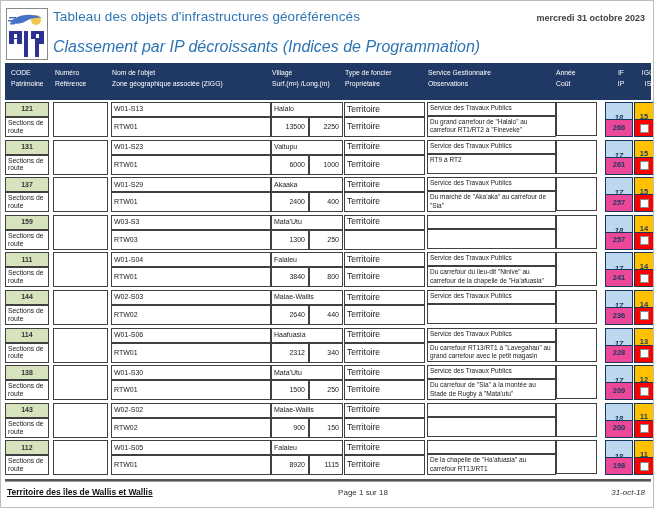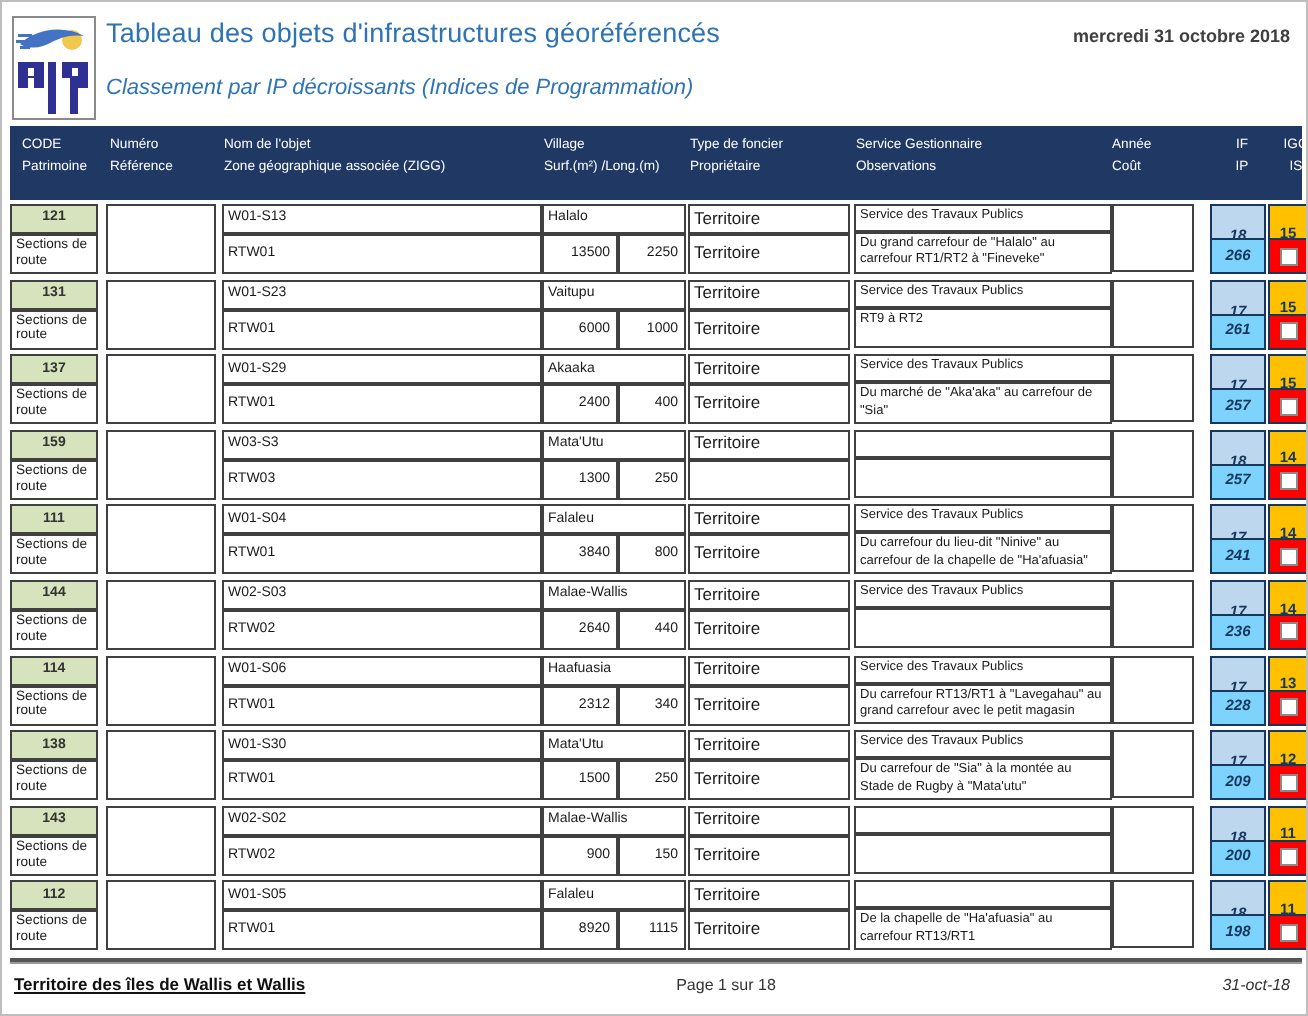--- a/index.html
+++ b/index.html
@@ -1,20 +1,20 @@
 <!DOCTYPE html>
 <html><head>
 <meta charset="utf-8">
 <style>
   html,body{margin:0;padding:0;background:#e8e8e8;font-family:"Liberation Sans",sans-serif;}
   .page{position:relative;width:654px;height:508px;background:#fff;border:1px solid #bdbdbd;box-sizing:border-box;overflow:hidden;padding-left:40px;}
   
   .logo{position:absolute;left:5px;top:7px;width:42px;height:52px;background:#fff;border:1px solid #8a8a8a;box-sizing:border-box;}
   .title{position:absolute;left:52px;top:8px;font-size:13.5px;color:#2e74b5;letter-spacing:.1px;}
-  .subtitle{position:absolute;left:52px;top:37px;font-size:11px;font-style:italic;color:#2e74b5;}
+  .subtitle{position:absolute;left:52px;top:37px;font-size:16px;font-style:italic;color:#2e74b5;}
   .date{position:absolute;right:8px;top:12px;font-size:9px;font-weight:bold;color:#404040;}
   
   .thead{position:absolute;left:4px;top:62px;width:646px;height:37px;background:#1f3864;color:#fff;}
   .th{position:absolute;font-size:6.8px;line-height:1.6;top:5px;}
   .th div{white-space:nowrap;}
   
   .tbody{position:absolute;left:0;top:100px;width:654px;}
   .row{position:relative;height:37.6px;}
   .cell{position:absolute;box-sizing:border-box;border:1px solid #404040;background:#fff;font-size:7px;color:#1a1a1a;padding:1px 2px;line-height:1.15;}
   .code-num{left:4px;top:1px;width:44px;height:15px;background:#d6e3bc;display:flex;align-items:center;justify-content:center;font-weight:bold;color:#333;}
@@ -25,21 +25,21 @@
   .villagecell{left:270px;top:1px;width:72px;height:15px;display:flex;align-items:center;}
   .surfcell{left:270px;top:16px;width:38px;height:20px;display:flex;align-items:center;justify-content:flex-end;padding-right:3px;}
   .longcell{left:308px;top:16px;width:34px;height:20px;display:flex;align-items:center;justify-content:flex-end;padding-right:3px;}
   .fonc1{left:343px;top:1px;width:81px;height:15px;font-size:8.5px;display:flex;align-items:center;}
   .fonc2{left:343px;top:16px;width:81px;height:20px;font-size:8.5px;display:flex;align-items:center;}
   .servcell{left:426px;top:1px;width:129px;height:14px;font-size:6.5px;}
   .obscell{left:426px;top:15px;width:129px;min-height:20px;font-size:6.5px;z-index:3;line-height:1.3;}
   .anneecell{left:555px;top:1px;width:41px;height:34px;}
   .ind{display:flex;align-items:center;justify-content:center;font-weight:bold;font-size:7.5px;color:#17375e;border:1px solid #17375e;}
   .ifcell{left:604px;top:1px;width:28px;height:33px;background:#bdd7ee;font-style:italic;}
-  .ipcell{left:604px;top:18px;width:28px;height:18px;background:#7dd3fc;font-style:italic;}
+  .ipcell{left:604px;top:18px;width:28px;height:18px;background:#ec4899;}
   .iggcell{left:633px;top:1px;width:20px;height:30px;background:#ffc000;}
   .iscell{left:633px;top:18px;width:20px;height:18px;background:#ff0000;}
   .is-sq{width:7px;height:7px;background:#fff;border:1px solid #8a8a8a;}
   
   .footline{position:absolute;left:4px;top:478px;width:646px;height:2px;border-top:2px solid #555;border-bottom:1px solid #999;box-sizing:border-box;}
   .foot-left{position:absolute;left:6px;top:486px;font-size:8.5px;font-weight:bold;text-decoration:underline;color:#111;}
   .foot-center{position:absolute;left:0;top:487px;width:100%;text-align:center;font-size:8px;color:#333;margin-left:36px;}
   .foot-right{position:absolute;right:8px;top:487px;font-size:8px;font-style:italic;color:#333;}
 </style>
 </head>
@@ -54,21 +54,21 @@
       <rect x="2" y="8" width="7" height="1.5" fill="#4472c4"></rect>
       <rect x="1" y="11" width="6" height="1.5" fill="#4472c4"></rect>
       <rect x="3" y="14" width="5" height="1.5" fill="#4472c4"></rect>
       <path d="M2,22 h13 v13 h-5 v-5 h-3 v5 h-5 z M7,25 h3 v4 h-3 z" fill="#2e3192" fill-rule="evenodd"></path>
       <path d="M17,22 h4 v26 h-4 z" fill="#2e3192"></path>
       <path d="M24,22 h13 v13 h-5 v13 h-4 v-18 h-4 z M29,25 h3 v4 h-3 z" fill="#2e3192" fill-rule="evenodd"></path>
     </svg>
   </div>
   <div class="title">Tableau des objets d'infrastructures géoréférencés</div>
   <div class="subtitle">Classement par IP décroissants (Indices de Programmation)</div>
-  <div class="date">mercredi 31 octobre 2018</div>
+  <div class="date">mercredi 31 octobre 2023</div>
 
   <div class="thead">
     <div class="th" style="left:6px;">
       <div>CODE</div>
         <div>Patrimoine</div>
     </div>
     <div class="th" style="left:50px;">
       <div>Numéro</div>
         <div>Référence</div>
     </div>

